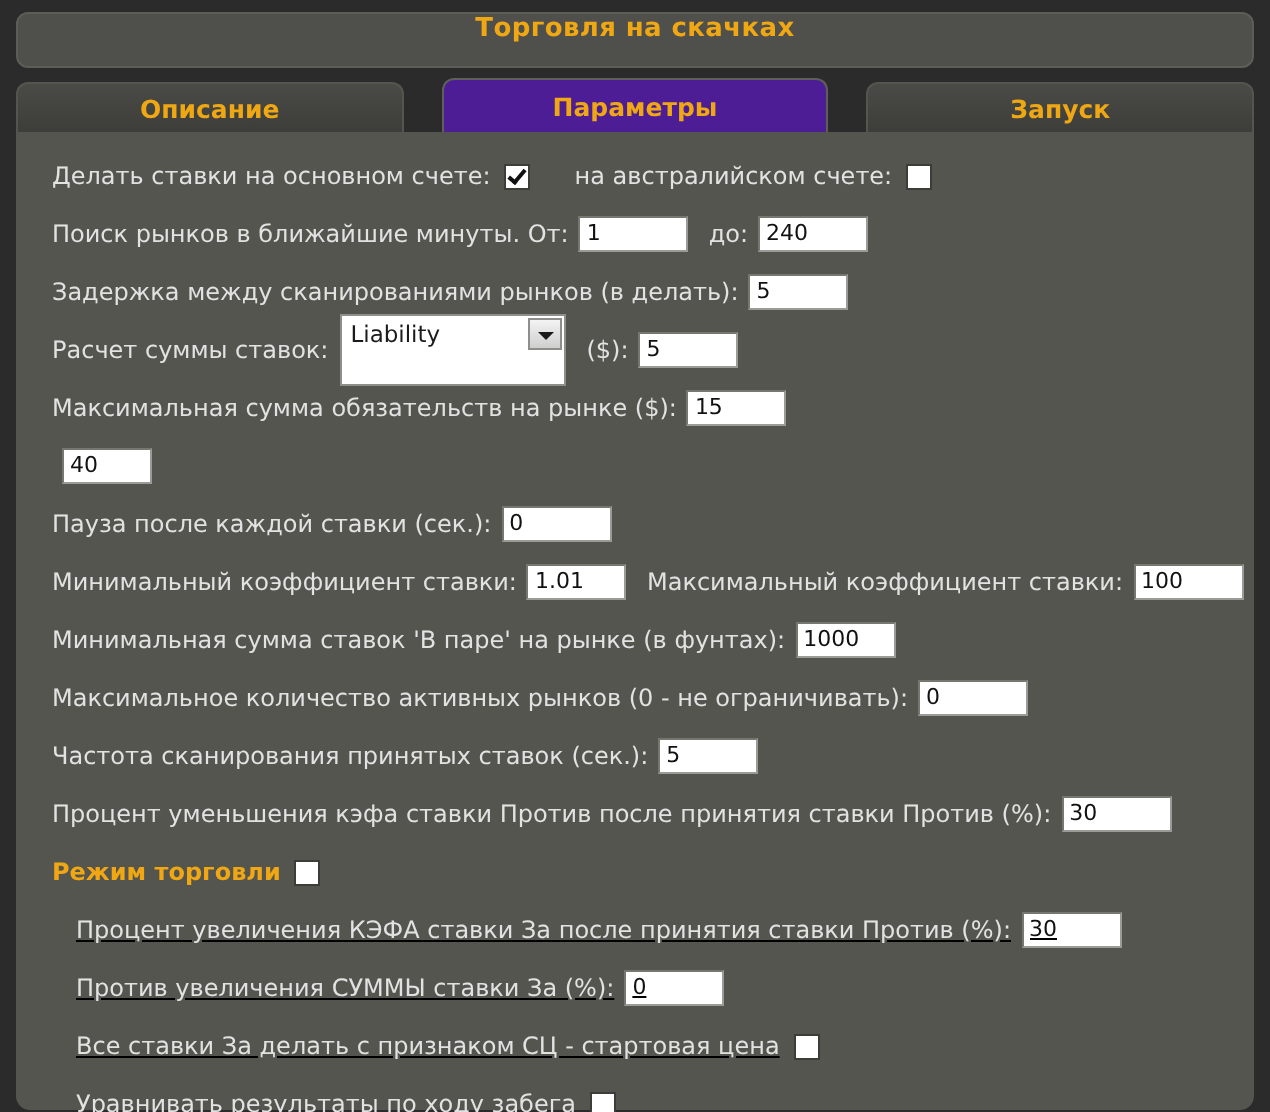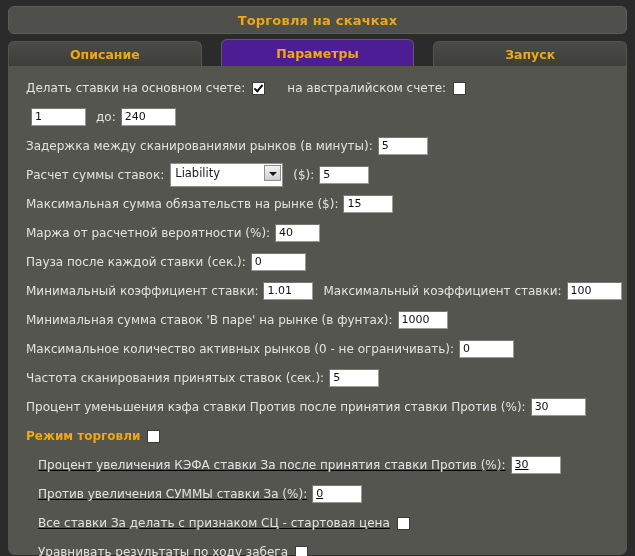--- a/index.html
+++ b/index.html
@@ -22,21 +22,20 @@
     padding: 6px 8px 0 8px;
   }
 
   
   .titlebar {
     height: 26px;
     background: #4f4f4b;
     border-radius: 6px;
     border: 1px solid #5d5d58;
     display: flex;
-    align-items: center;
     justify-content: center;
     color: #f0a714;
     font-weight: bold;
     font-size: 13px;
     letter-spacing: .2px;
   }
 
   
   .tabstrip {
     margin-top: 5px;
@@ -116,21 +115,21 @@
   .w55 { width: 55px; }
   .w50 { width: 50px; }
   .w45 { width: 45px; }
 
   
   .selectbox {
     position: relative;
     display: inline-block;
     margin-left: 6px;
     width: 113px;
-    height: 24px;
+    height: 36px;
     background: #ffffff;
     border: 1px solid #8e8e8a;
     box-sizing: border-box;
   }
   .selectbox .val {
     position: absolute;
     left: 4px;
     top: 0;
     line-height: 18px;
     font-size: 11.5px;
@@ -207,49 +206,49 @@
 
     <div class="row">
       <span class="lbl">Делать ставки на основном счете:</span>
       <span class="cb checked"></span>
       <span class="gap22"></span>
       <span class="lbl">на австралийском счете:</span>
       <span class="cb"></span>
     </div>
 
     <div class="row">
+      <span class="lbl">Поиск рынков в ближайшие минуты. От:</span>
       <input class="inp w55" type="text" value="1" style="">
       <span class="gap10"></span>
       <span class="lbl">до:</span>
       <input class="inp w55" type="text" value="240" style="">
     </div>
 
     <div class="row">
-      <span class="lbl">Задержка между сканированиями рынков (в минуты):</span>
+      <span class="lbl">Задержка между сканированиями рынков (в делать):</span>
       <input class="inp w50" type="text" value="5" style="">
     </div>
 
     <div class="row">
       <span class="lbl">Расчет суммы ставок:</span>
       <span class="selectbox">
         <span class="val">Liability</span>
         <span class="arrowbtn"></span>
       </span>
       <span class="gap10"></span>
       <span class="lbl">($):</span>
       <input class="inp w50" type="text" value="5" style="">
     </div>
 
     <div class="row">
       <span class="lbl">Максимальная сумма обязательств на рынке ($):</span>
       <input class="inp w50" type="text" value="15" style="">
     </div>
 
     <div class="row">
-      <span class="lbl">Маржа от расчетной вероятности (%):</span>
       <input class="inp w45" type="text" value="40" style="">
     </div>
 
     <div class="row">
       <span class="lbl">Пауза после каждой ставки (сек.):</span>
       <input class="inp w55" type="text" value="0" style="">
     </div>
 
     <div class="row">
       <span class="lbl">Минимальный коэффициент ставки:</span>

